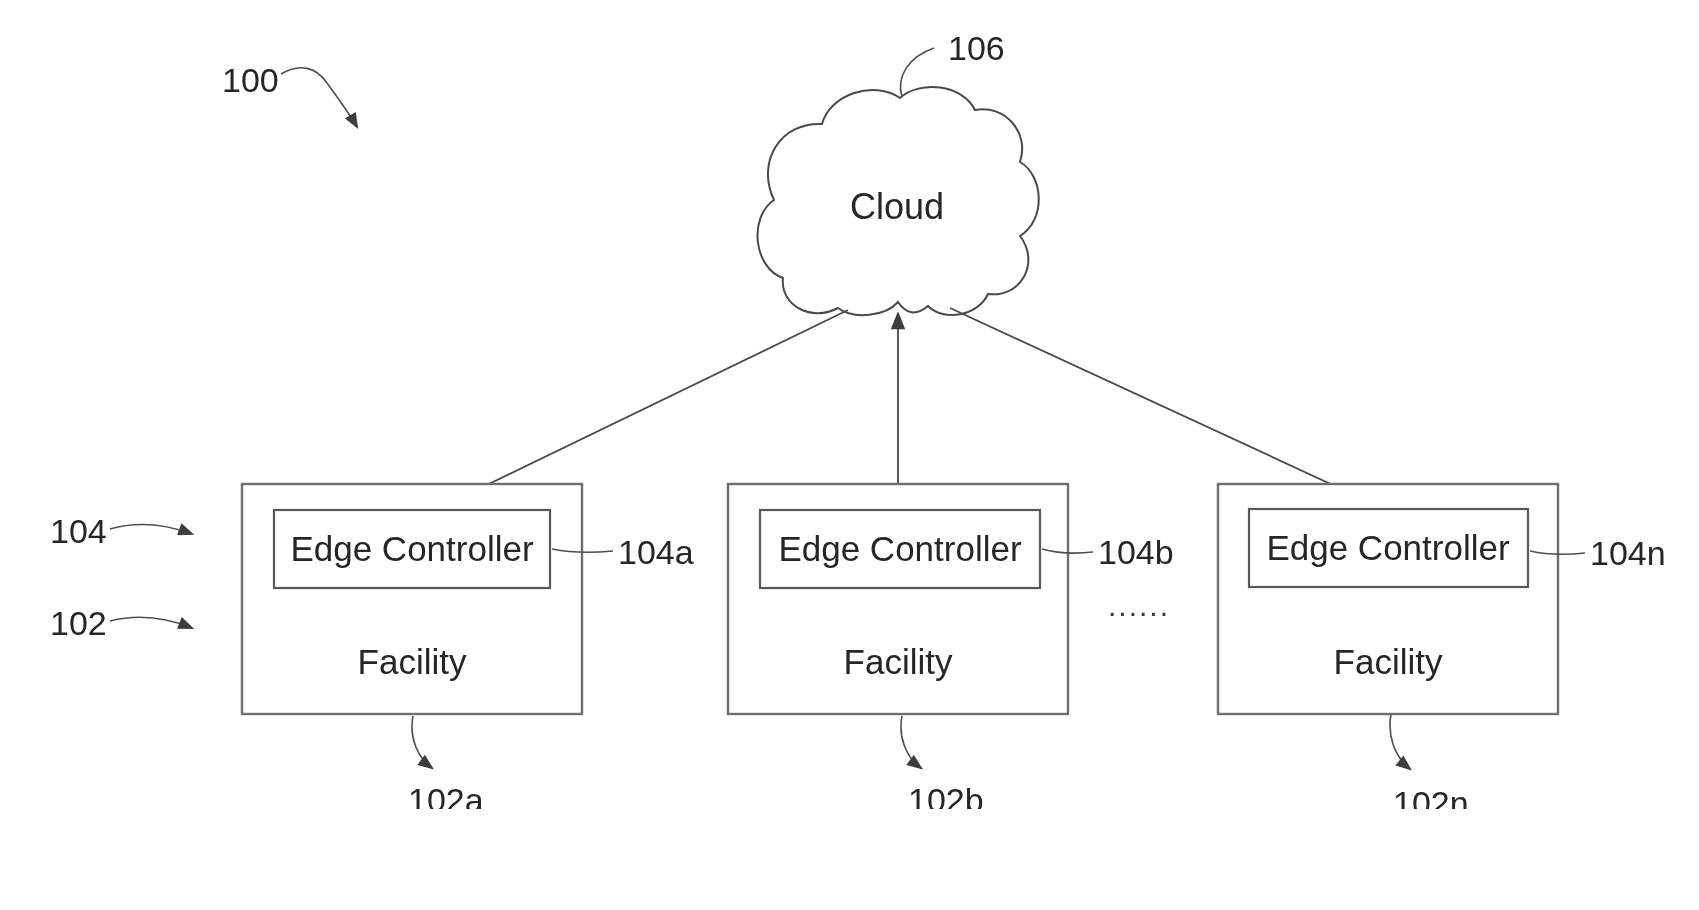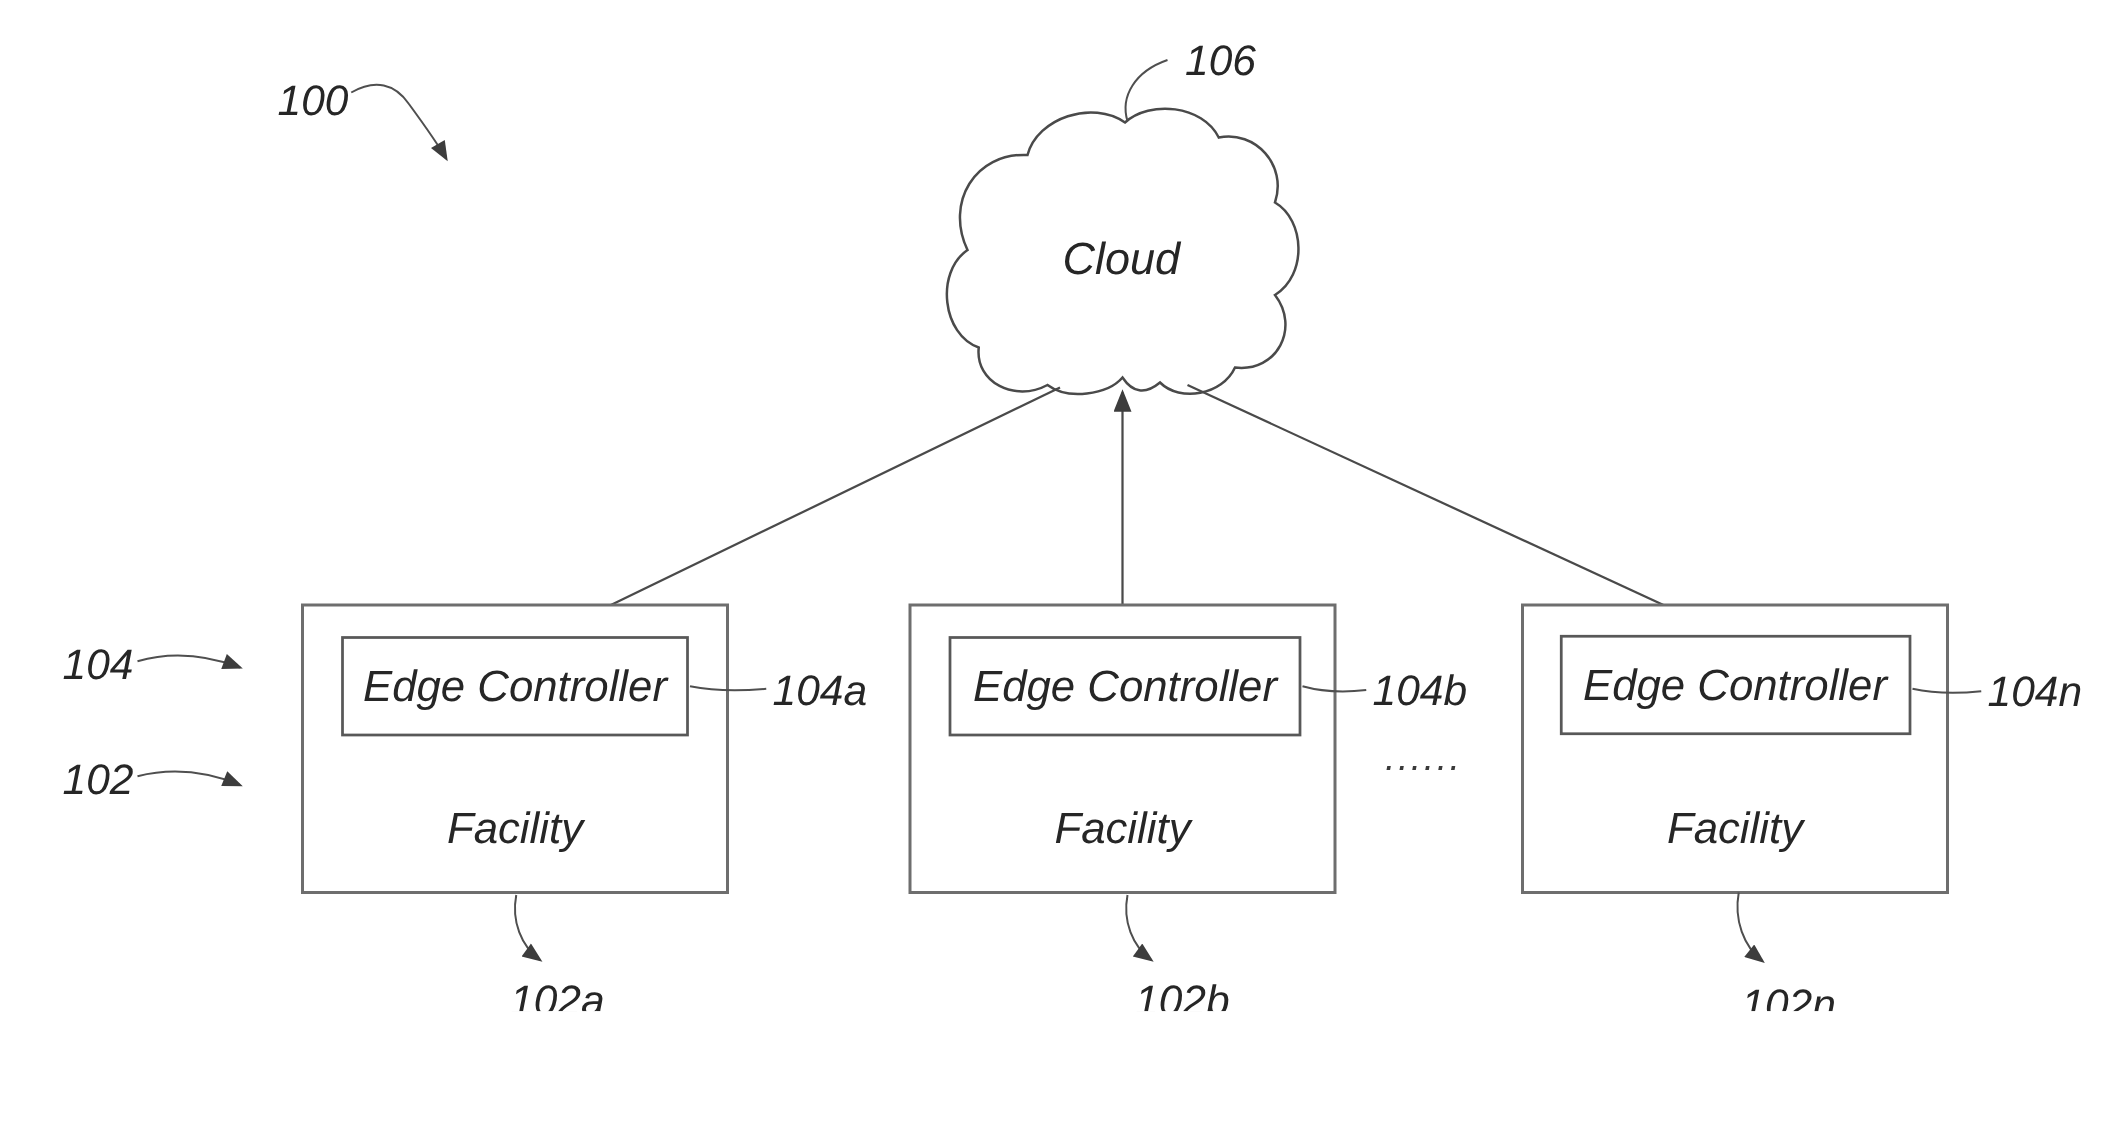--- a/index.html
+++ b/index.html
@@ -6,21 +6,20 @@
     margin: 0;
     padding: 0;
     background: #ffffff;
   }
   #figure-root {
     position: relative;
     width: 1699px;
     height: 809px;
     background: #ffffff;
     overflow: hidden;
-    font-style: italic;
   }
   svg text {
     font-family: "Liberation Sans", sans-serif;
     fill: #262626;
   }
   .num  { font-size: 34px; }
   .boxlbl { font-size: 35px; }
   .cloudlbl { font-size: 36px; }
   .dots { font-size: 30px; letter-spacing: 2px; fill: #3a3a3a; }
   .ln     { stroke: #4a4a4a; stroke-width: 1.8; fill: none; }

